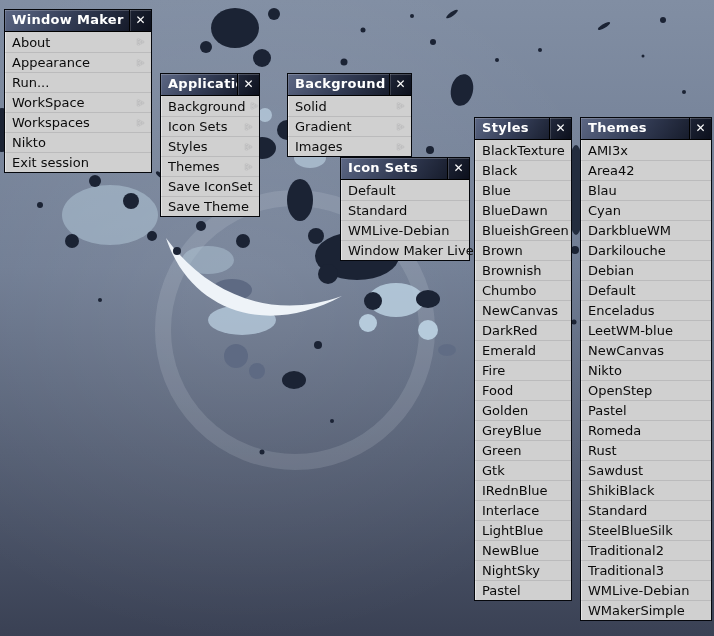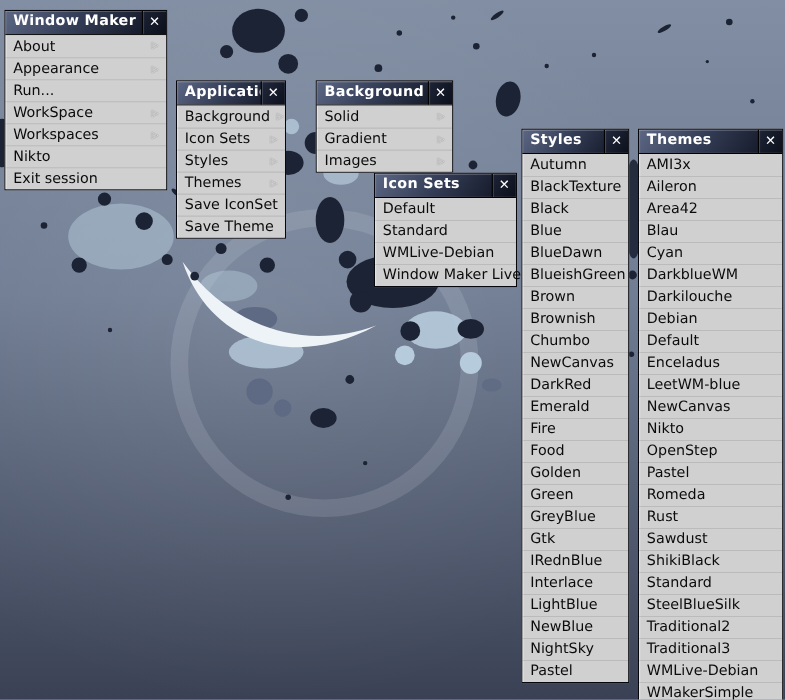--- a/index.html
+++ b/index.html
@@ -253,23 +253,20 @@
     </div>
 </div>
 
 <div class="wmenu" style="left:474px;top:117px;width:98px">
   <div class="titlebar">
     <span class="mtitle">Styles</span>
     <span class="mclose">✕</span>
   </div>
   <div class="mitems">
       <div class="item">
-        <span class="label">Autumn</span>
-      </div>
-      <div class="item">
         <span class="label">BlackTexture</span>
       </div>
       <div class="item">
         <span class="label">Black</span>
       </div>
       <div class="item">
         <span class="label">Blue</span>
       </div>
       <div class="item">
         <span class="label">BlueDawn</span>
@@ -298,26 +295,26 @@
       <div class="item">
         <span class="label">Fire</span>
       </div>
       <div class="item">
         <span class="label">Food</span>
       </div>
       <div class="item">
         <span class="label">Golden</span>
       </div>
       <div class="item">
+        <span class="label">GreyBlue</span>
+      </div>
+      <div class="item">
         <span class="label">Green</span>
       </div>
       <div class="item">
-        <span class="label">GreyBlue</span>
-      </div>
-      <div class="item">
         <span class="label">Gtk</span>
       </div>
       <div class="item">
         <span class="label">IRednBlue</span>
       </div>
       <div class="item">
         <span class="label">Interlace</span>
       </div>
       <div class="item">
         <span class="label">LightBlue</span>
@@ -337,23 +334,20 @@
 <div class="wmenu" style="left:580px;top:117px;width:132px">
   <div class="titlebar">
     <span class="mtitle">Themes</span>
     <span class="mclose">✕</span>
   </div>
   <div class="mitems">
       <div class="item">
         <span class="label">AMI3x</span>
       </div>
       <div class="item">
-        <span class="label">Aileron</span>
-      </div>
-      <div class="item">
         <span class="label">Area42</span>
       </div>
       <div class="item">
         <span class="label">Blau</span>
       </div>
       <div class="item">
         <span class="label">Cyan</span>
       </div>
       <div class="item">
         <span class="label">DarkblueWM</span>

